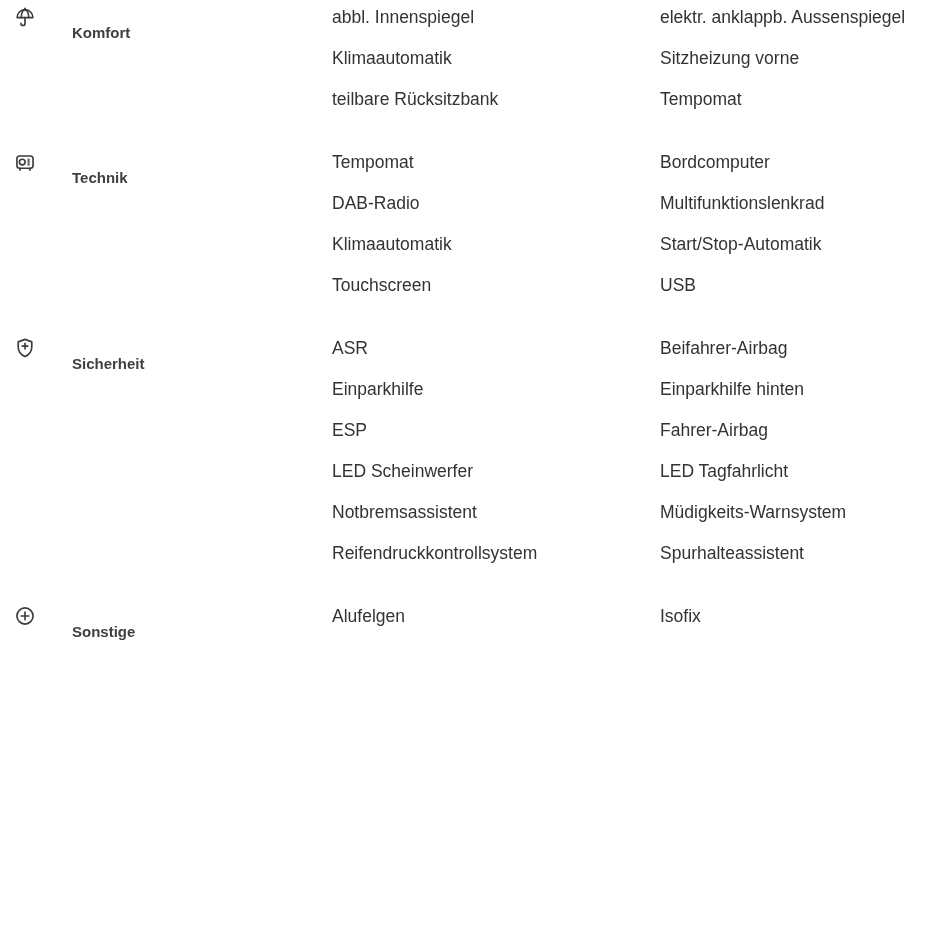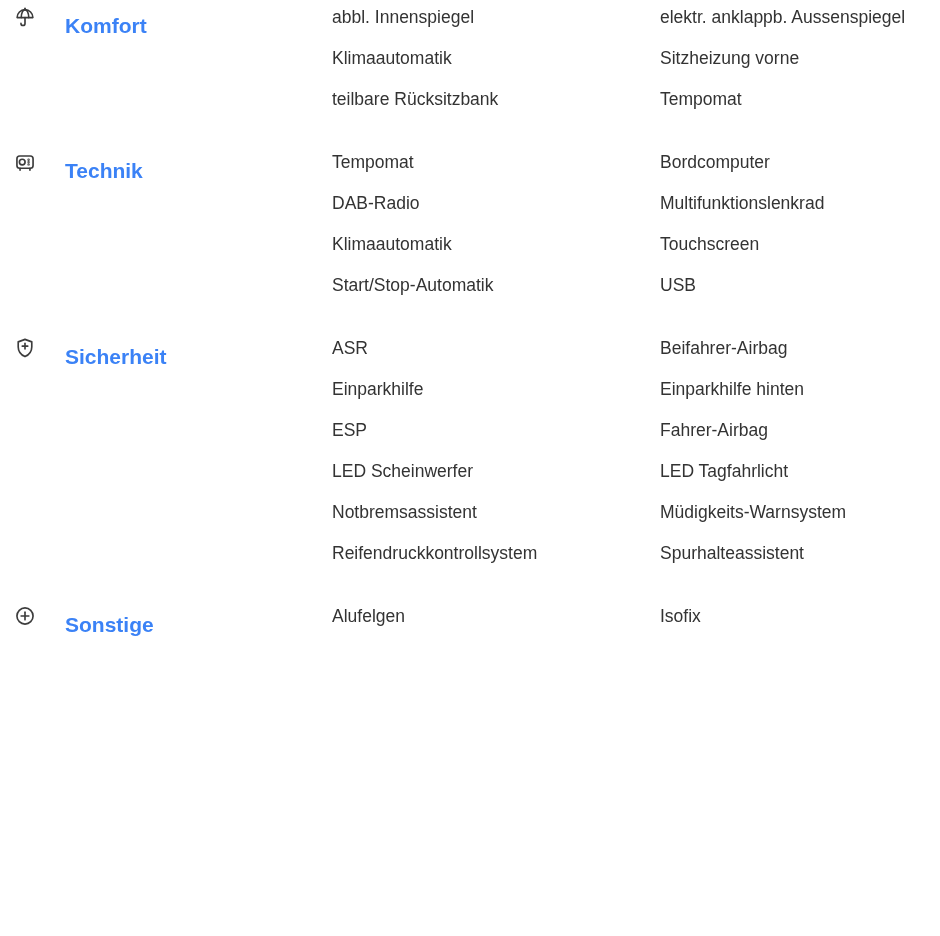--- a/index.html
+++ b/index.html
@@ -28,25 +28,25 @@
   }
   .icon-cell {
     padding-top: 1px;
   }
   .icon-cell svg {
     width: 22px;
     height: 22px;
     display: block;
   }
   .category-name {
-    margin: 9px;
-    font-size: 21px;
+    margin: 16px;
+    font-size: 15px;
     line-height: 24px;
     font-weight: bold;
-    color: #3b82f6;
+    color: #404040;
   }
   .items {
     list-style: none;
     margin: 0;
     padding: 0;
     display: grid;
     grid-template-columns: 328px auto;
     row-gap: 17px;
   }
   .item {
@@ -93,22 +93,22 @@
           <path d="M17.4 18.8 V21"></path>
         </svg>
       </div>
       <h3 class="category-name">Technik</h3>
       <ul class="items">
         <li class="item">Tempomat</li>
         <li class="item">Bordcomputer</li>
         <li class="item">DAB-Radio</li>
         <li class="item">Multifunktionslenkrad</li>
         <li class="item">Klimaautomatik</li>
+        <li class="item">Start/Stop-Automatik</li>
         <li class="item">Touchscreen</li>
-        <li class="item">Start/Stop-Automatik</li>
         <li class="item">USB</li>
       </ul>
     </section>
     <section class="section">
       <div class="icon-cell">
         <svg viewBox="0 0 24 24" fill="none" stroke="#3c3c3c" stroke-width="1.8" stroke-linecap="round" stroke-linejoin="round">
           <path d="M12 2.6 L19.4 5.3 V10.8 C19.4 15.7 16.4 19.3 12 21.4 C7.6 19.3 4.6 15.7 4.6 10.8 V5.3 Z"></path>
           <path d="M12 7 V13"></path>
           <path d="M9 10 H15"></path>
         </svg>

